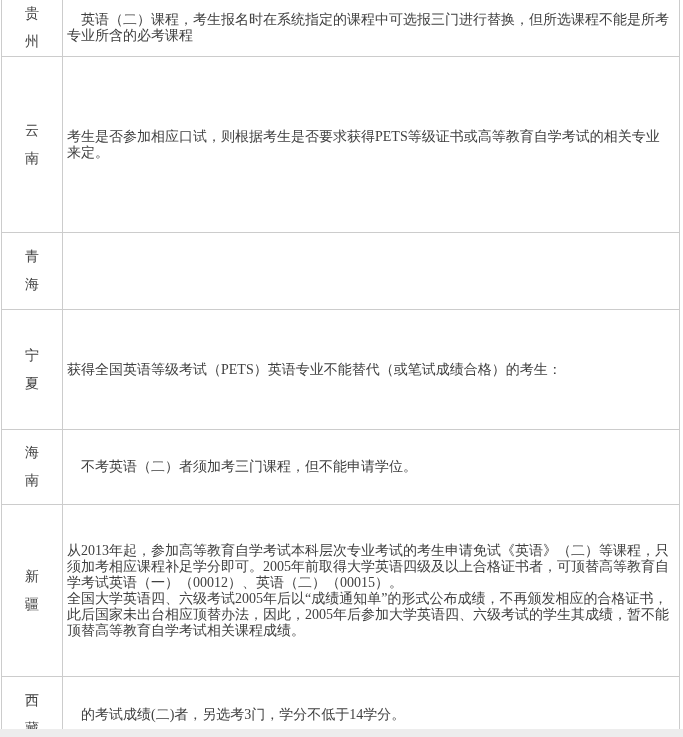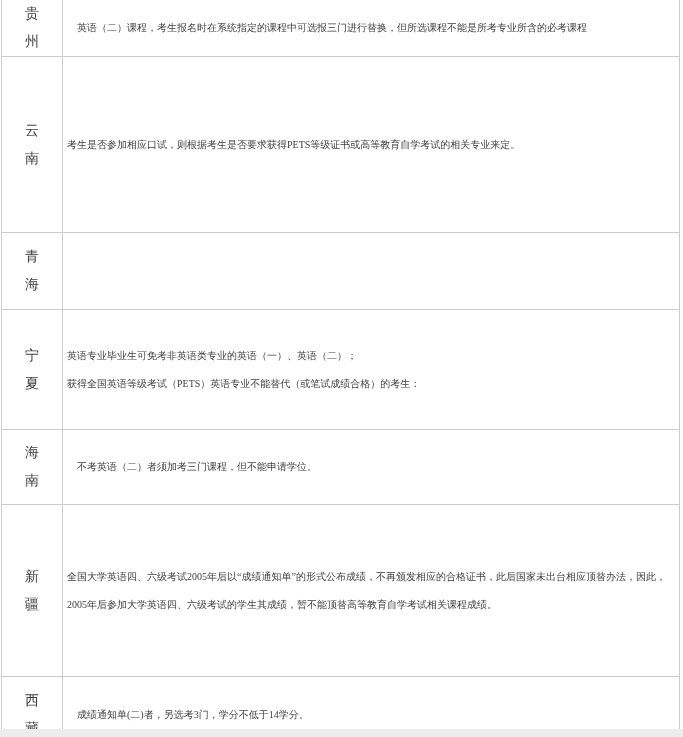--- a/index.html
+++ b/index.html
@@ -55,22 +55,22 @@
     text-align:center;
   }
   .cell-content{
     flex:1 1 auto;
     display:flex;
     flex-direction:column;
     justify-content:center;
     padding:0 7px 0 4px;
   }
   .para{
-    font-size:10px;
-    line-height:28px;
+    font-size:14px;
+    line-height:16px;
     letter-spacing:0;
   }
   .para.indent{text-indent:1em;}
   .bottom-strip{
     position:absolute;
     left:0;
     bottom:0;
     width:683px;
     height:8px;
     background:var(--strip);
@@ -104,46 +104,46 @@
           <div class="pchar">青</div>
           <div class="pchar">海</div>
         </div>
       </div>
       <div class="row">
         <div class="cell-province">
           <div class="pchar">宁</div>
           <div class="pchar">夏</div>
         </div>
         <div class="cell-content">
-          <p class="para">英语专业毕业生可免考非英语类专业的英语（一）、英语（二）；</p>
           <p class="para">获得全国英语等级考试（PETS）英语专业不能替代（或笔试成绩合格）的考生：</p>
         </div>
       </div>
       <div class="row">
         <div class="cell-province">
           <div class="pchar">海</div>
           <div class="pchar">南</div>
         </div>
         <div class="cell-content">
           <p class="para indent">不考英语（二）者须加考三门课程，但不能申请学位。</p>
         </div>
       </div>
       <div class="row">
         <div class="cell-province">
           <div class="pchar">新</div>
           <div class="pchar">疆</div>
         </div>
         <div class="cell-content">
+          <p class="para">从2013年起，参加高等教育自学考试本科层次专业考试的考生申请免试《英语》（二）等课程，只须加考相应课程补足学分即可。2005年前取得大学英语四级及以上合格证书者，可顶替高等教育自学考试英语（一）（00012）、英语（二）（00015）。</p>
           <p class="para">全国大学英语四、六级考试2005年后以“成绩通知单”的形式公布成绩，不再颁发相应的合格证书，此后国家未出台相应顶替办法，因此，2005年后参加大学英语四、六级考试的学生其成绩，暂不能顶替高等教育自学考试相关课程成绩。</p>
         </div>
       </div>
       <div class="row">
         <div class="cell-province">
           <div class="pchar">西</div>
           <div class="pchar">藏</div>
         </div>
         <div class="cell-content">
-          <p class="para indent">成绩通知单(二)者，另选考3门，学分不低于14学分。</p>
+          <p class="para indent">的考试成绩(二)者，另选考3门，学分不低于14学分。</p>
         </div>
       </div>
     </div>
   <div class="bottom-strip"></div>
 </div>
 
 </body></html>

